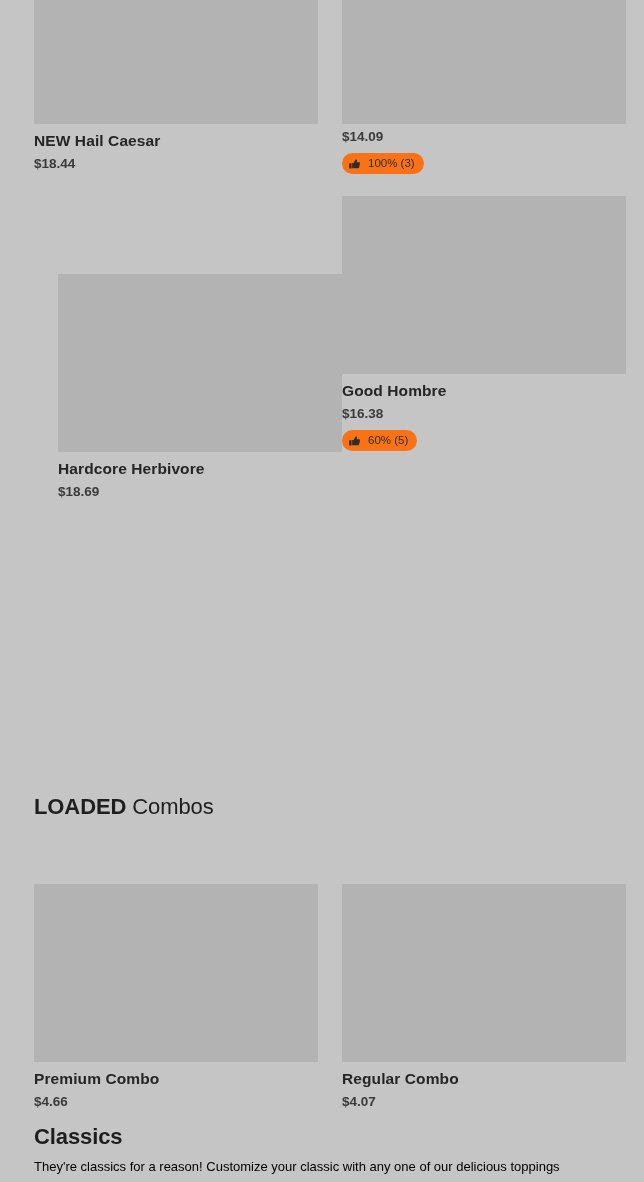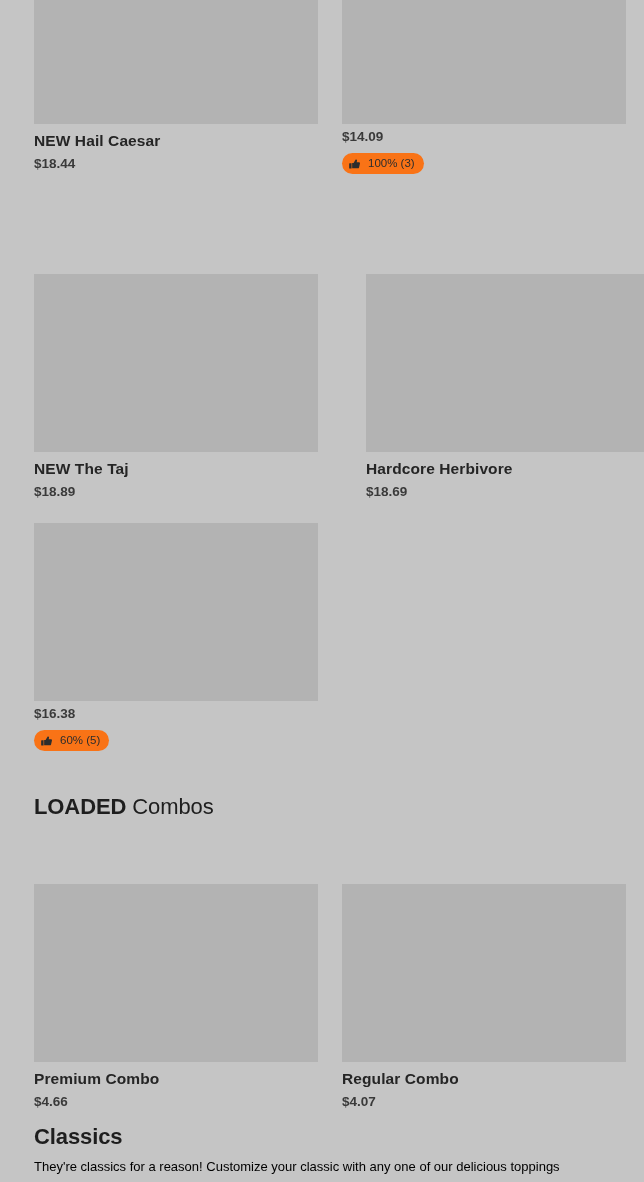--- a/index.html
+++ b/index.html
@@ -139,34 +139,30 @@
       <div class="card-thumb"></div>
       <div class="card-price">$14.09</div>
       <div class="rating-badge">
         <svg class="thumb-icon" viewBox="0 0 16 16">
           <path fill="#2d2d2d" d="M4.2 6.6h1.9l2.4-4.1c.3-.5.9-.7 1.4-.5.6.3.9.9.8 1.5l-.5 2.3h3.1c.9 0 1.5.8 1.3 1.6l-1.2 5.1c-.2.7-.8 1.2-1.5 1.2H4.2V6.6zM.9 6.9h2.5v7.2H.9c-.4 0-.7-.3-.7-.7V7.6c0-.4.3-.7.7-.7z"></path>
         </svg>
         <span class="rating-text">100% (3)</span>
       </div>
     </div>
 
-    <div class="card" style="margin-top:100px;">
-      <div class="card-thumb"></div>
-      <div class="card-title">NEW The Taj</div>
-      <div class="card-price">$18.89</div>
-    </div>
 
     <div class="card" style="margin-top:100px;padding-left:24px;">
       <div class="card-thumb"></div>
       <div class="card-title">Hardcore Herbivore</div>
       <div class="card-price">$18.69</div>
     </div>
 
     <div class="card" style="margin-top:22px;">
       <div class="card-thumb"></div>
+      <div class="card-title">Good Hombre</div>
       <div class="card-price">$16.38</div>
       <div class="rating-badge">
         <svg class="thumb-icon" viewBox="0 0 16 16">
           <path fill="#2d2d2d" d="M4.2 6.6h1.9l2.4-4.1c.3-.5.9-.7 1.4-.5.6.3.9.9.8 1.5l-.5 2.3h3.1c.9 0 1.5.8 1.3 1.6l-1.2 5.1c-.2.7-.8 1.2-1.5 1.2H4.2V6.6zM.9 6.9h2.5v7.2H.9c-.4 0-.7-.3-.7-.7V7.6c0-.4.3-.7.7-.7z"></path>
         </svg>
         <span class="rating-text">60% (5)</span>
       </div>
     </div>
 
     <div></div>

